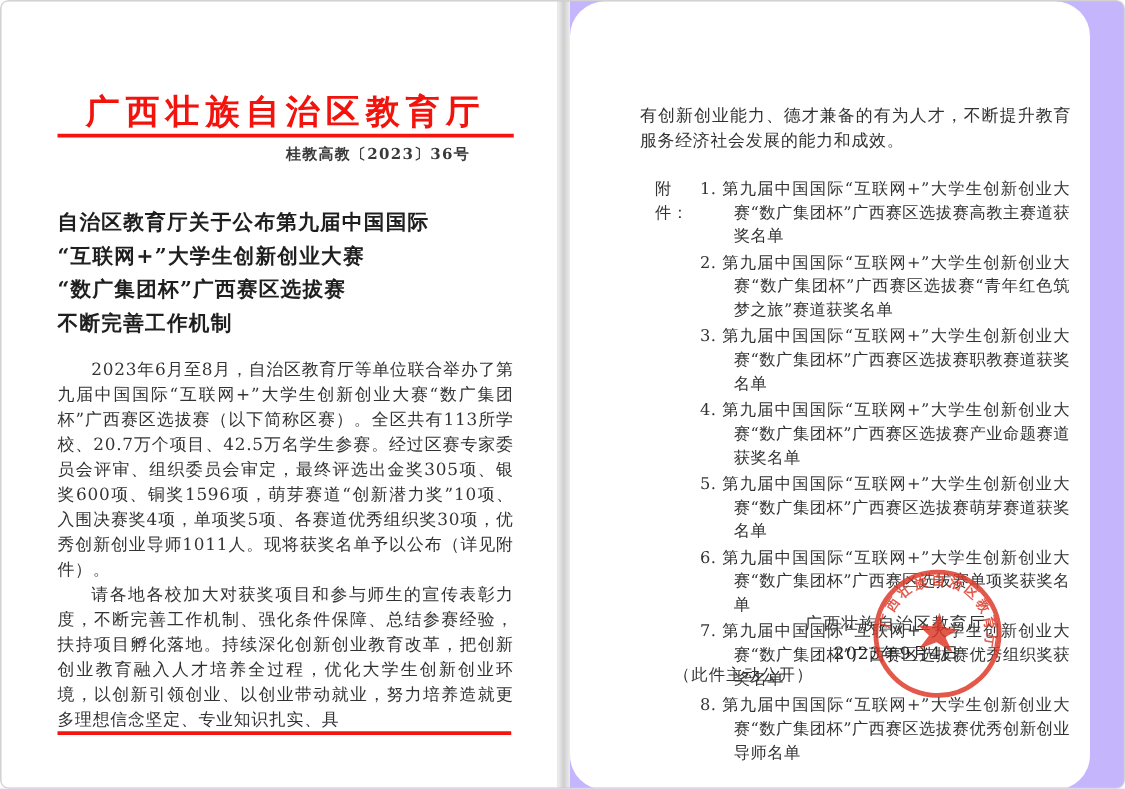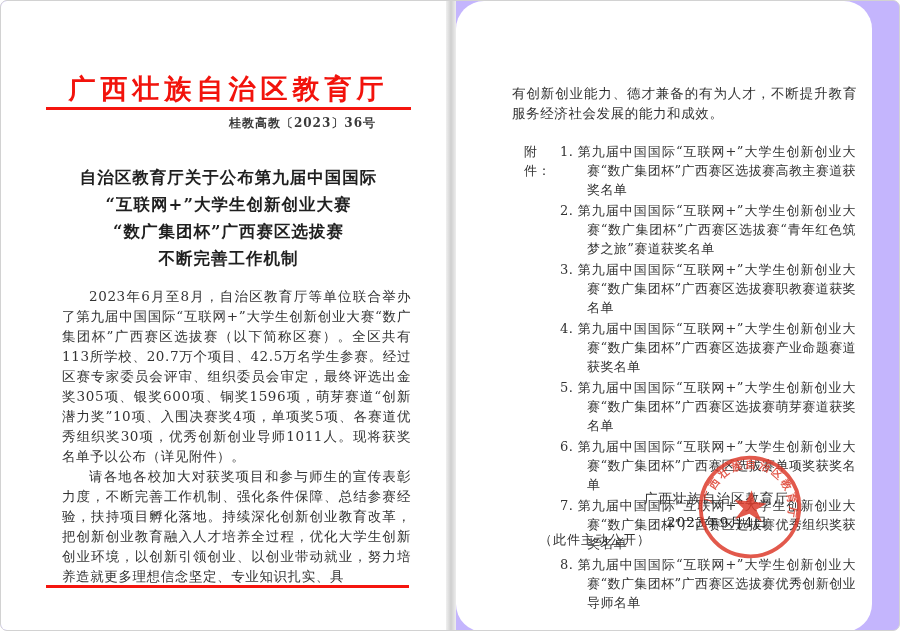--- a/index.html
+++ b/index.html
@@ -24,39 +24,39 @@
     position:absolute;top:70px;left:45px;width:365px;text-align:center;
     color:#f2130c;font-size:27px;font-weight:bold;letter-spacing:5px;white-space:nowrap;
   }
   .redline-top{position:absolute;top:106px;left:45px;width:365px;height:3px;background:#f5150e;}
   .redline-bottom{position:absolute;top:584px;left:45px;width:363px;height:3px;background:#f5150e;}
   .doc-number{
     position:absolute;top:114px;left:45px;width:330px;text-align:right;
     font-size:12px;color:#3a3a3a;font-weight:bold;letter-spacing:1px;
   }
   .doc-title{
-    position:absolute;top:163px;left:45px;width:365px;text-align:center;
+    position:absolute;top:163px;left:45px;width:365px;
     font-size:16.5px;font-weight:bold;color:#1f1f1f;line-height:27px;letter-spacing:1px;
   }
   .body-text{
     position:absolute;top:285px;left:45px;width:365px;
     font-size:13.5px;color:#333;line-height:20px;text-align:justify;letter-spacing:0.6px;
   }
   .body-text p{margin:0;}
-  .body-text p.indent{text-indent:2em;margin-left:16px;}
+  .body-text p.indent{text-indent:2em;}
   
   .continuation{
     position:absolute;top:82px;left:56px;width:345px;
     font-size:13.5px;color:#333;line-height:20px;text-align:justify;letter-spacing:0.6px;
   }
   .attachments{
     position:absolute;top:141px;left:68px;width:332px;display:flex;
     font-size:13px;color:#333;line-height:19px;letter-spacing:0.4px;
   }
-  .att-label{flex:none;width:36px;font-weight:normal;}
+  .att-label{flex:none;width:36px;font-weight:normal;font-family:Liberation Mono, monospace;}
   .att-list{flex:1;}
   .att-item{padding-left:27px;text-indent:-27px;margin-bottom:2px;text-align:justify;}
   .att-num{margin-right:4px;}
   .sig-name{
     position:absolute;top:489px;right:83px;font-size:13.5px;color:#333;letter-spacing:1px;
   }
   .sig-date{
     position:absolute;top:513px;right:104px;font-size:13.5px;color:#222;letter-spacing:1px;
   }
   .disclosure{

